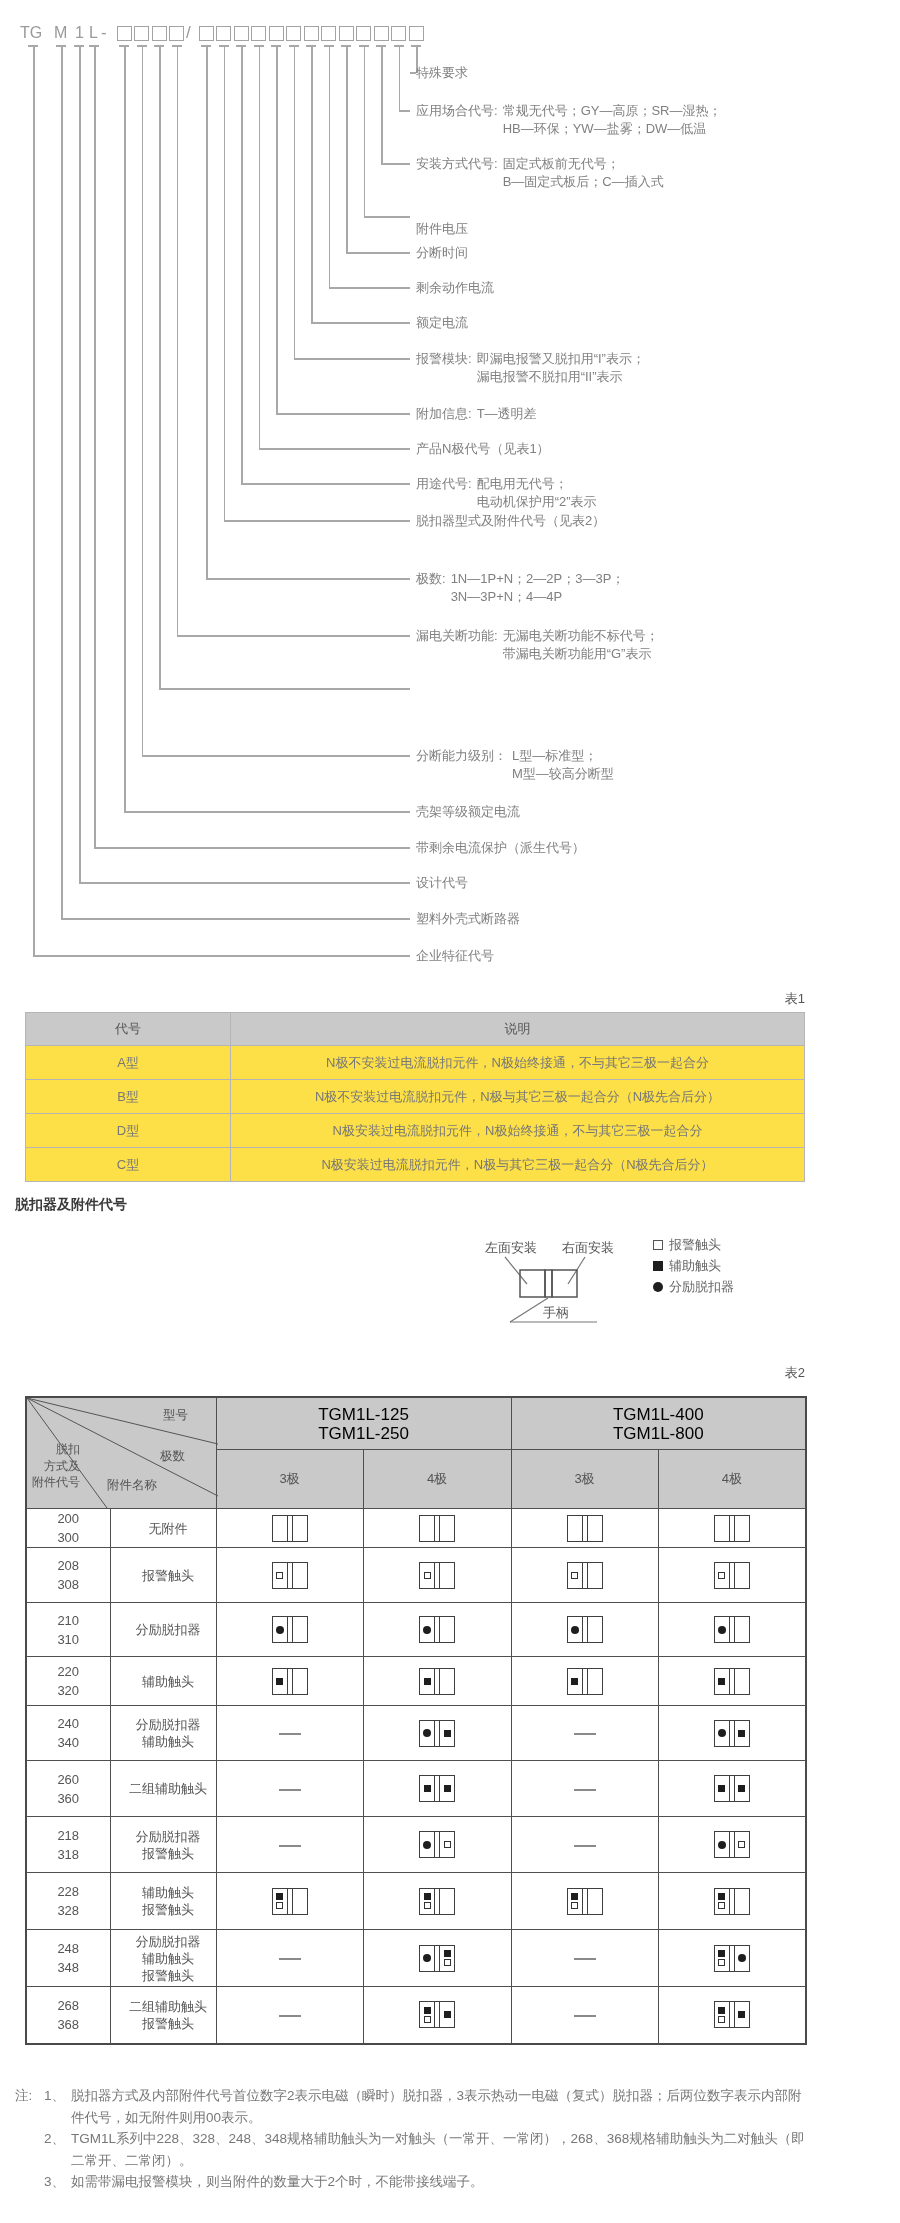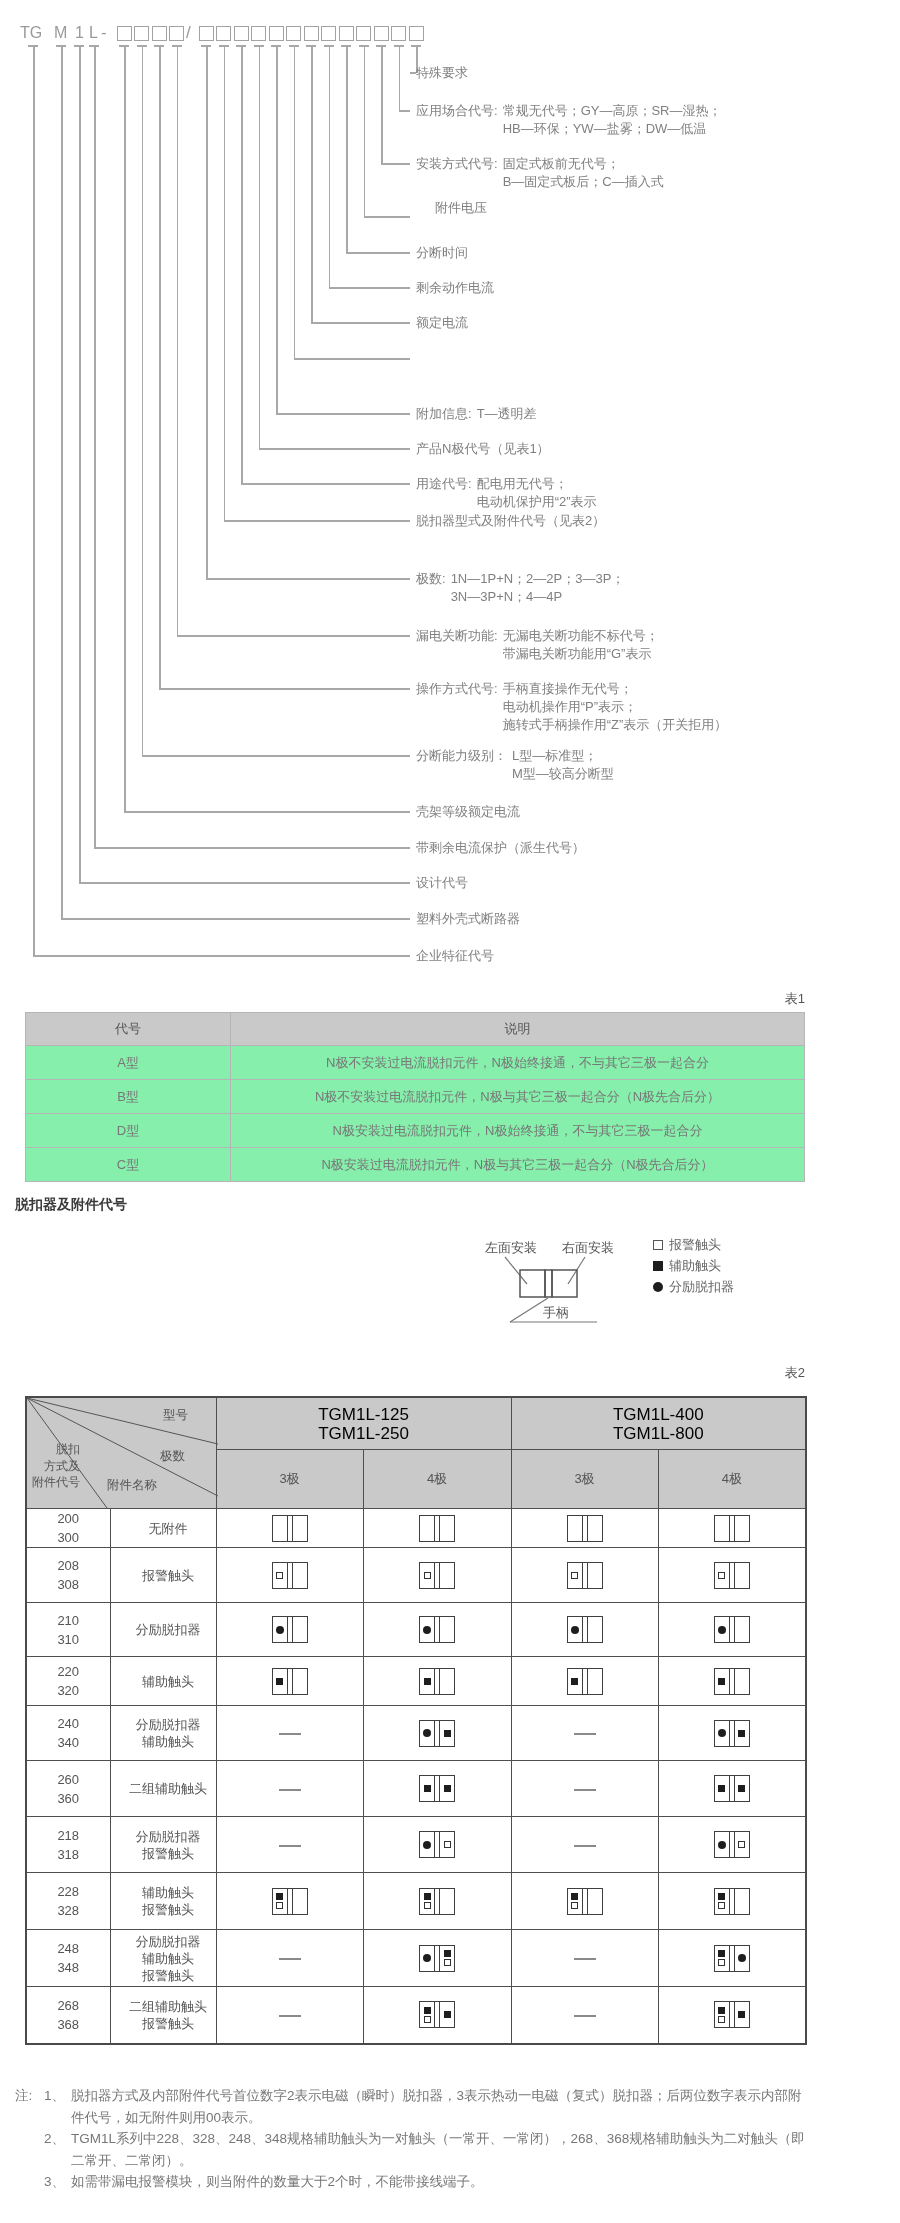--- a/index.html
+++ b/index.html
@@ -22,21 +22,21 @@
   .tbl-tag { position:absolute; right:95px; font-size:13px; color:#555; }
   #section-heading { position:absolute; left:15px; top:1196px; font-size:14px;
                      font-weight:bold; color:#3a3a3a; }
 
   
   #table1 { position:absolute; left:25px; top:1012px; width:780px;
             border-collapse:collapse; table-layout:fixed; }
   #table1 th, #table1 td { border:1px solid #b5b5b5; font-size:13px; font-weight:400;
             text-align:center; color:#777; }
   #table1 th { background:#c9c9c9; color:#555; height:30px; }
-  #table1 td { height:31px; background:#86efac; }
+  #table1 td { height:31px; background:#fde047; }
 
   
   #acc-svg { position:absolute; left:455px; top:1232px; }
   #legend  { position:absolute; left:653px; top:1234px; }
   .legend-row { display:flex; align-items:center; height:21px; font-size:13px; color:#666; }
   .legend-sym { margin-right:6px; flex-shrink:0; }
 
   
   #table2 { position:absolute; left:25px; top:1396px; width:780px; border-collapse:collapse;
             table-layout:fixed; border:2px solid #4a4a4a; }
@@ -126,21 +126,21 @@
       <div class="clabel" style="top: 155px;">
         <span class="key">安装方式代号:</span>
         <span class="desc">
           <div>固定式板前无代号；</div>
           <div>B—固定式板后；C—插入式</div>
         </span>
       </div>
       <div class="tick" style="left: 358.5px; top: 45px; width: 10px;"></div>
       <div class="vline" style="left: 363.5px; top: 45px; height: 172px;"></div>
       <div class="hline" style="left: 363.5px; top: 216px; width: 46.5px;"></div>
-      <div class="clabel" style="top: 199px; margin-left: 19px;">
+      <div class="clabel" style="top: 220px;">
         <span class="key">附件电压</span>
       </div>
       <div class="tick" style="left: 341px; top: 45px; width: 10px;"></div>
       <div class="vline" style="left: 346px; top: 45px; height: 208px;"></div>
       <div class="hline" style="left: 346px; top: 252px; width: 64px;"></div>
       <div class="clabel" style="top: 244px;">
         <span class="key">分断时间</span>
       </div>
       <div class="tick" style="left: 323.5px; top: 45px; width: 10px;"></div>
       <div class="vline" style="left: 328.5px; top: 45px; height: 243px;"></div>
@@ -150,20 +150,27 @@
       </div>
       <div class="tick" style="left: 306px; top: 45px; width: 10px;"></div>
       <div class="vline" style="left: 311px; top: 45px; height: 278px;"></div>
       <div class="hline" style="left: 311px; top: 322px; width: 99px;"></div>
       <div class="clabel" style="top: 314px;">
         <span class="key">额定电流</span>
       </div>
       <div class="tick" style="left: 288.5px; top: 45px; width: 10px;"></div>
       <div class="vline" style="left: 293.5px; top: 45px; height: 314px;"></div>
       <div class="hline" style="left: 293.5px; top: 358px; width: 116.5px;"></div>
+      <div class="clabel" style="top: 350px;">
+        <span class="key">报警模块:</span>
+        <span class="desc">
+          <div>即漏电报警又脱扣用“I”表示；</div>
+          <div>漏电报警不脱扣用“II”表示</div>
+        </span>
+      </div>
       <div class="tick" style="left: 271px; top: 45px; width: 10px;"></div>
       <div class="vline" style="left: 276px; top: 45px; height: 369px;"></div>
       <div class="hline" style="left: 276px; top: 413px; width: 134px;"></div>
       <div class="clabel" style="top: 405px;">
         <span class="key">附加信息:</span>
         <span class="desc">
           <div>T—透明差</div>
         </span>
       </div>
       <div class="tick" style="left: 253.5px; top: 45px; width: 10px;"></div>
@@ -204,28 +211,20 @@
       <div class="clabel" style="top: 627px;">
         <span class="key">漏电关断功能:</span>
         <span class="desc">
           <div>无漏电关断功能不标代号；</div>
           <div>带漏电关断功能用“G”表示</div>
         </span>
       </div>
       <div class="tick" style="left: 154px; top: 45px; width: 10px;"></div>
       <div class="vline" style="left: 159px; top: 45px; height: 644px;"></div>
       <div class="hline" style="left: 159px; top: 688px; width: 251px;"></div>
-      <div class="clabel" style="top: 680px;">
-        <span class="key">操作方式代号:</span>
-        <span class="desc">
-          <div>手柄直接操作无代号；</div>
-          <div>电动机操作用“P”表示；</div>
-          <div>施转式手柄操作用“Z”表示（开关拒用）</div>
-        </span>
-      </div>
       <div class="tick" style="left: 136.5px; top: 45px; width: 10px;"></div>
       <div class="vline" style="left: 141.5px; top: 45px; height: 711px;"></div>
       <div class="hline" style="left: 141.5px; top: 755px; width: 268.5px;"></div>
       <div class="clabel" style="top: 747px;">
         <span class="key">分断能力级别：</span>
         <span class="desc">
           <div>L型—标准型；</div>
           <div>M型—较高分断型</div>
         </span>
       </div>

